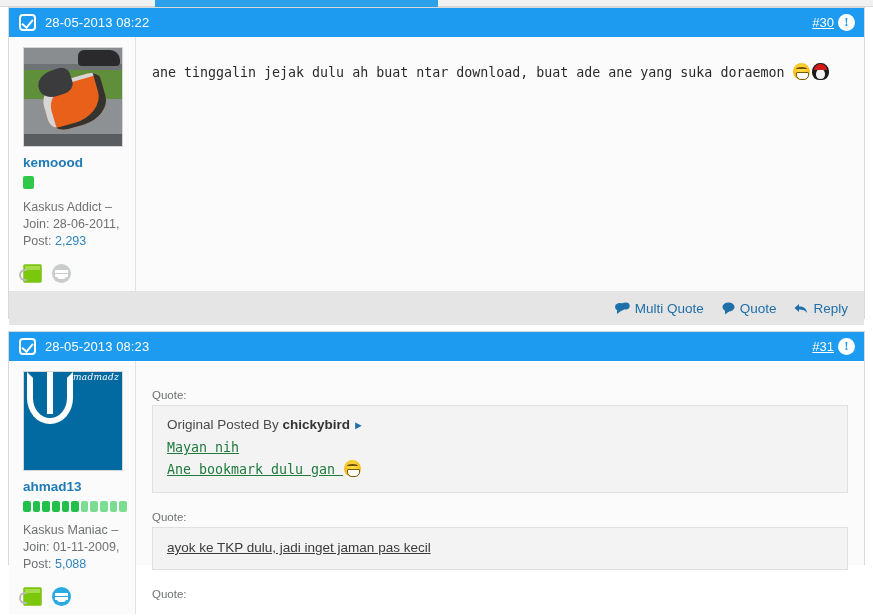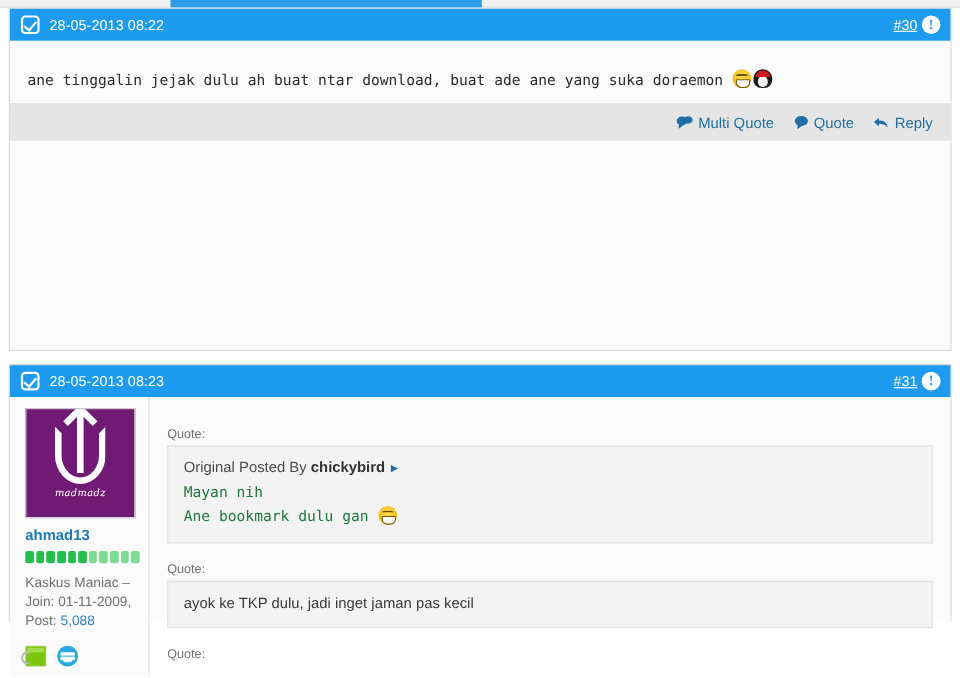--- a/index.html
+++ b/index.html
@@ -134,24 +134,24 @@
     transform: rotate(-18deg);
   }
   .avatar.moto .bg-bike {
     position: absolute;
     right: 2px; top: 2px;
     width: 42px; height: 16px;
     background: #2a2a2c;
     border-radius: 6px 10px 4px 4px;
   }
   .avatar.logo {
-    background: #701a75;
+    background: #0369a1;
     display: flex;
-    flex-direction: column;
-    align-items: center;
+    flex-direction: row;
+    align-items: flex-start;
     justify-content: center;
   }
   .avatar.logo .mark {
     width: 46px; height: 52px;
     border: 6px solid #ffffff;
     border-top-color: transparent;
     border-radius: 0 0 50% 50%;
     position: relative;
     margin-bottom: 4px;
   }
@@ -356,20 +356,21 @@
   .quote-head b { color: #333333; }
   .quote-head .tri {
     color: #1f6fa8;
     font-size: 11px;
     margin-left: 3px;
   }
   .quote-body {
     font-size: 13.5px;
     line-height: 21px;
     color: #3b3b3b;
+    text-decoration: underline;
   }
   .quote-body.mono {
     font-family: "DejaVu Sans Mono", monospace;
     color: #1f7a3d;
     font-size: 13.3px;
     line-height: 22px;
   }
 
   
   .post-actions {
@@ -408,20 +409,41 @@
       <div class="chk-icon"></div>
       <span class="post-date">28-05-2013 08:22</span>
       <div class="header-right">
         <span class="post-num">#30</span>
         <span class="report-icon">!</span>
       </div>
     </div>
 
     <div class="post-body">
 
+      <div class="user-panel">
+        <div class="avatar moto">
+          <div class="bg-bike"></div>
+          <div class="bike"></div>
+          <div class="rider"></div>
+        </div>
+        <a class="username">kemoood</a>
+        <div class="status-dot"></div>
+        <div class="user-meta">
+          <div>Kaskus Addict –</div>
+          <div>Join: 28-06-2011,</div>
+          <div>
+            <span>Post:</span>
+            <span class="postcount">2,293</span>
+          </div>
+        </div>
+        <div class="badges">
+          <div class="badge-cendol"></div>
+          <div class="badge-face"></div>
+        </div>
+      </div>
 
       <div class="message">
         <div class="msg-text"><span>ane tinggalin jejak dulu ah buat ntar download, buat ade ane yang suka doraemon </span><span class="emo grin"></span><span class="emo peng"></span></div>
       </div>
 
     </div>
 
     <div class="post-actions">
       <a class="action">
         <span>

